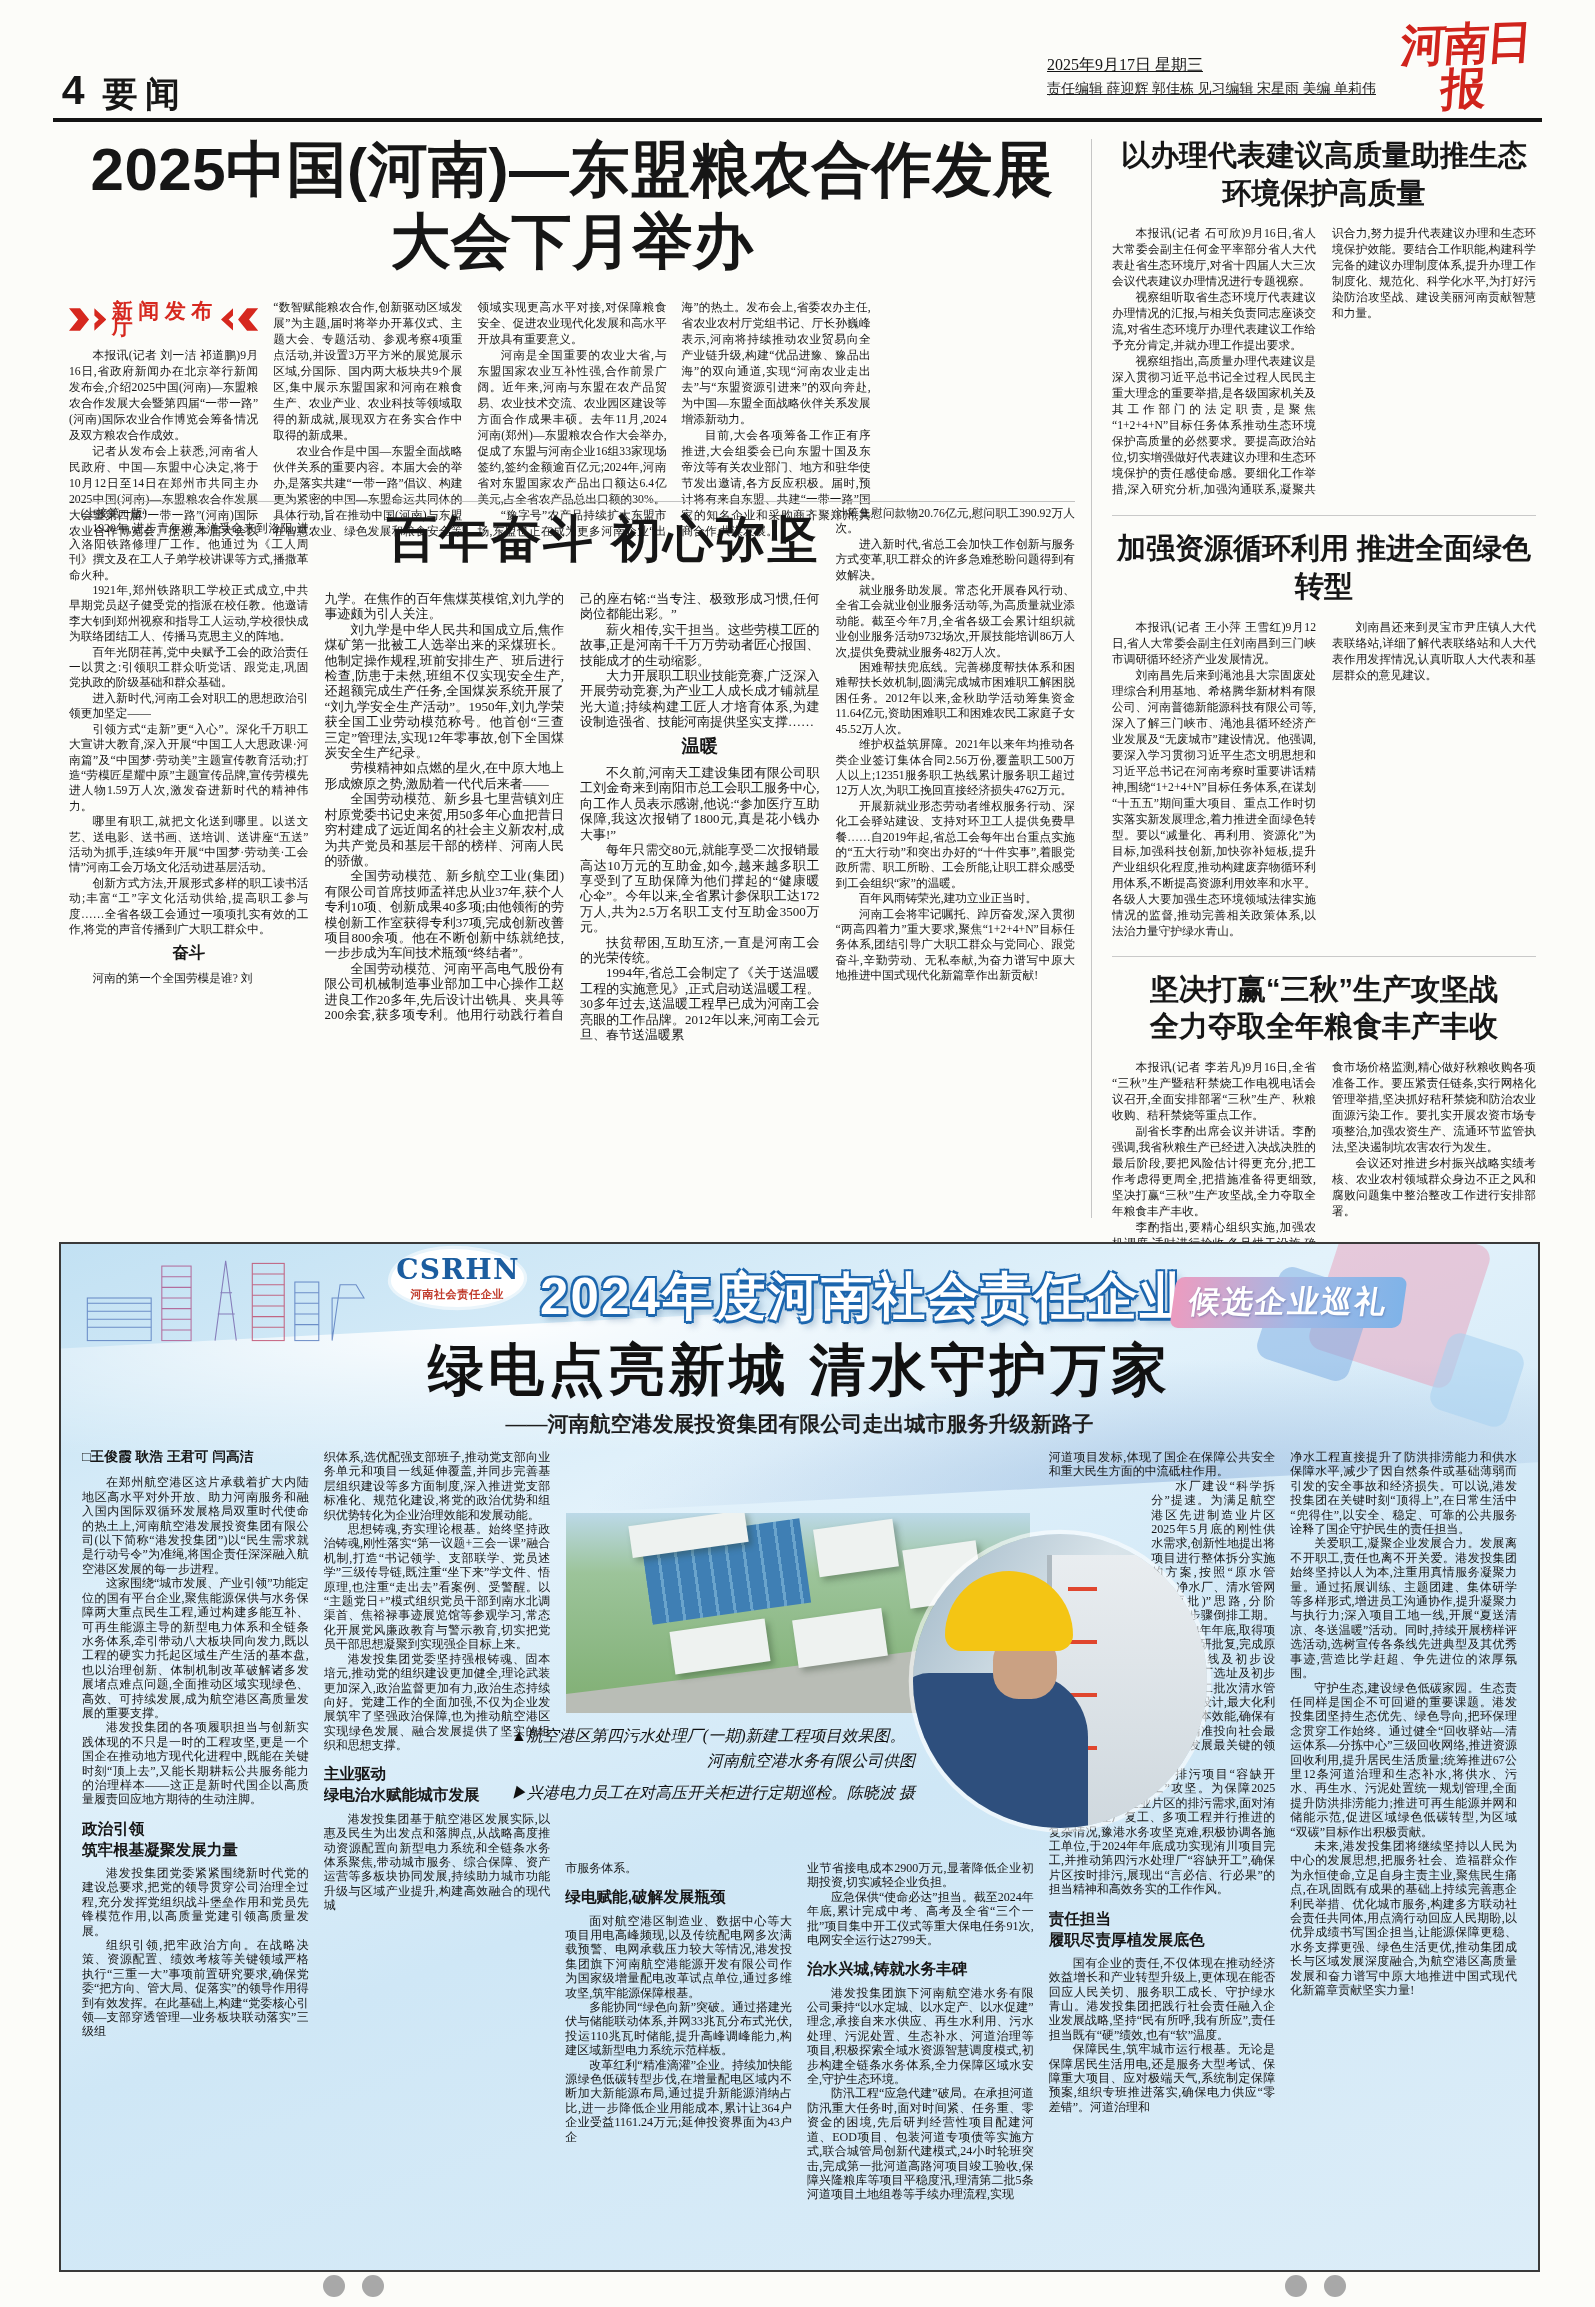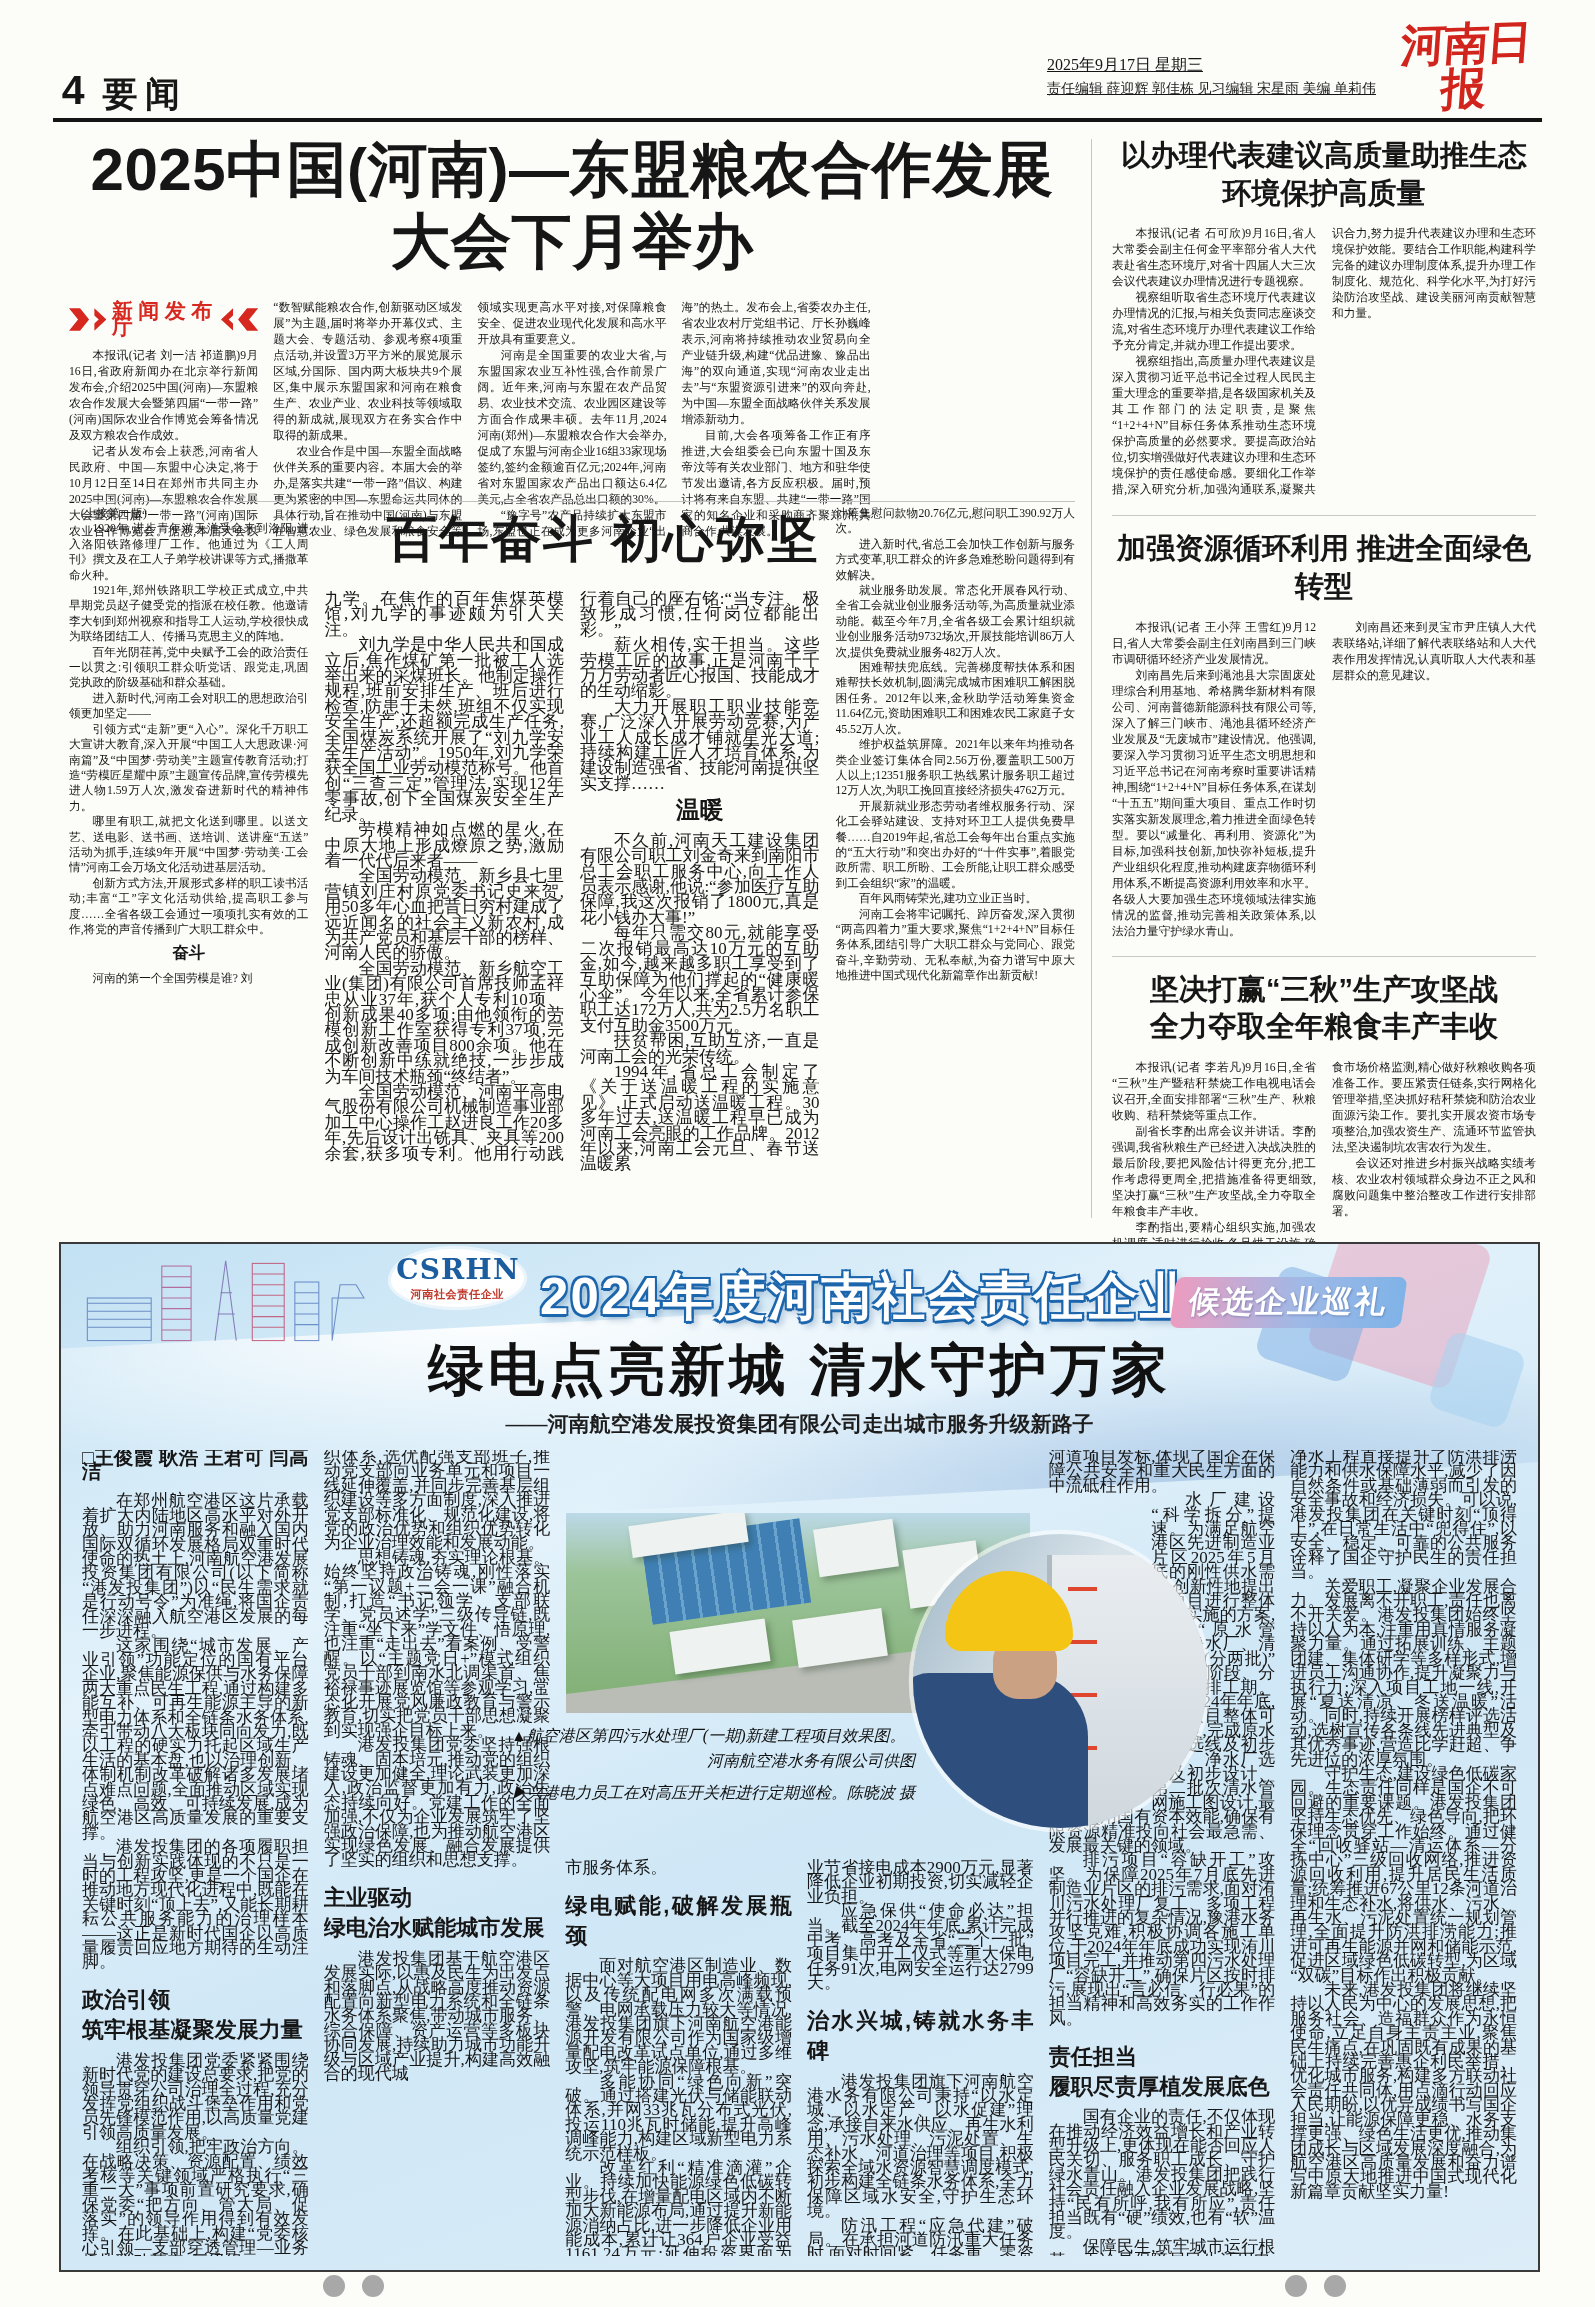--- a/index.html
+++ b/index.html
@@ -53,21 +53,21 @@
   .r-body{margin-top:14px;column-count:2;column-gap:16px;column-fill:auto;
           font-size:11.7px;line-height:16px;overflow:hidden;}
   .r-sep{border:none;border-top:1.1px solid #c9c9c9;margin:14px 0;}
 
   
   .feature{position:absolute;top:506px;left:69px;width:1006px;height:712px;
            display:grid;grid-template-columns:repeat(4,1fr);column-gap:16px;}
   .f-col{font-size:11.7px;line-height:15.4px;overflow:hidden;height:712px;}
   .f-mid{grid-column:2/4;display:flex;flex-direction:column;}
   .f-headline{font-size:50px;font-weight:900;text-align:right;letter-spacing:2.1px;margin:0 0 18px;}
-  .f-midbody{column-count:2;column-gap:16px;font-size:17px;line-height:15.4px;overflow:hidden;flex:1;}
+  .f-midbody{column-count:2;column-gap:16px;font-size:13px;line-height:15.4px;overflow:hidden;flex:1;}
 
   
   .csr{position:absolute;top:1242px;left:59px;width:1477px;height:1026px;border:2.7px solid #3a3a3a;
        background:linear-gradient(160deg,#c2e1f3 0%,#e3f2fb 30%,#cfe7f6 55%,#dcedf8 100%);overflow:hidden;}
   .csr .wave{position:absolute;left:-5%;top:64px;width:115%;height:191px;background:
       radial-gradient(60% 100% at 30% 0%,rgba(255,255,255,.95) 0%,rgba(255,255,255,0) 70%),
       radial-gradient(50% 90% at 70% 100%,rgba(145,180,220,.55) 0%,rgba(145,180,220,0) 70%);
       transform:rotate(-3deg);}
   .glass{position:absolute;border-radius:14px;transform:rotate(18deg);}
   .g1{right:64px;top:-21px;width:149px;height:149px;background:rgba(233,150,180,.45);}
@@ -82,21 +82,21 @@
   .banner-title{position:absolute;left:479px;top:19px;font-size:51px;font-weight:900;color:#fff;letter-spacing:2.1px;
       font-family:"Liberation Sans",sans-serif;
       text-shadow:2.1px 2.1px 0 #1c66ae,-2.1px -2.1px 0 #1c66ae,2.1px -2.1px 0 #1c66ae,-2.1px 2.1px 0 #1c66ae,0 3.2px 0 #1c66ae,4.3px 5.3px 7.4px rgba(20,70,120,.35);}
   .banner-badge{position:absolute;left:1112px;top:33px;font-size:31px;font-weight:900;color:#fff;letter-spacing:2.1px;
       font-family:"Liberation Sans",sans-serif;padding:4.3px 16px;border-radius:8.5px;transform:skewX(-8deg);
       background:linear-gradient(90deg,#ec9cc0,#9fb9e6 55%,#7fb3e8);text-shadow:1.1px 1.1px 2.1px rgba(60,80,140,.45);}
   .csr-headline{position:absolute;left:0;right:0;top:89px;text-align:center;font-size:56px;font-weight:900;
       letter-spacing:4.3px;color:#111;font-family:"Liberation Sans",sans-serif;}
   .csr-subtitle{position:absolute;left:0;right:0;top:166px;text-align:center;font-size:21px;font-weight:700;color:#1d1d1d;}
   .csr-grid{position:absolute;left:21px;right:21px;top:206px;bottom:14px;display:grid;
-            grid-template-columns:repeat(6,1fr);column-gap:15px;font-size:17px;line-height:14.4px;}
+            grid-template-columns:repeat(6,1fr);column-gap:15px;font-size:12px;line-height:14.4px;}
   .csr-col{overflow:hidden;}
   .pad-photo{padding-top:411px;}
 
   .photo-aerial{position:absolute;left:505px;top:269px;width:464px;height:200px;overflow:hidden;
       background:linear-gradient(180deg,#bcd9e8 0%,#9cc49a 30%,#7fae72 100%);}
   .pa-road{position:absolute;left:-6%;bottom:-16px;width:115%;height:64px;background:#b9bdb6;transform:rotate(-7deg);}
   .pa-b{position:absolute;background:#eef2f0;box-shadow:3.2px 4.3px 6.4px rgba(40,60,40,.35);transform:rotate(-8deg);}
   .pa-pool{position:absolute;background:repeating-linear-gradient(90deg,#3f7fb4 0 14px,#6aa4cc 14px 17px);transform:rotate(-8deg);}
   .photo-circle{position:absolute;left:852px;top:290px;width:294px;height:294px;border-radius:50%;overflow:hidden;
       background:linear-gradient(120deg,#9fb6c6 0%,#d9e4ea 45%,#c2d2da 100%);box-shadow:0 0 0 4.3px rgba(255,255,255,.6);}

